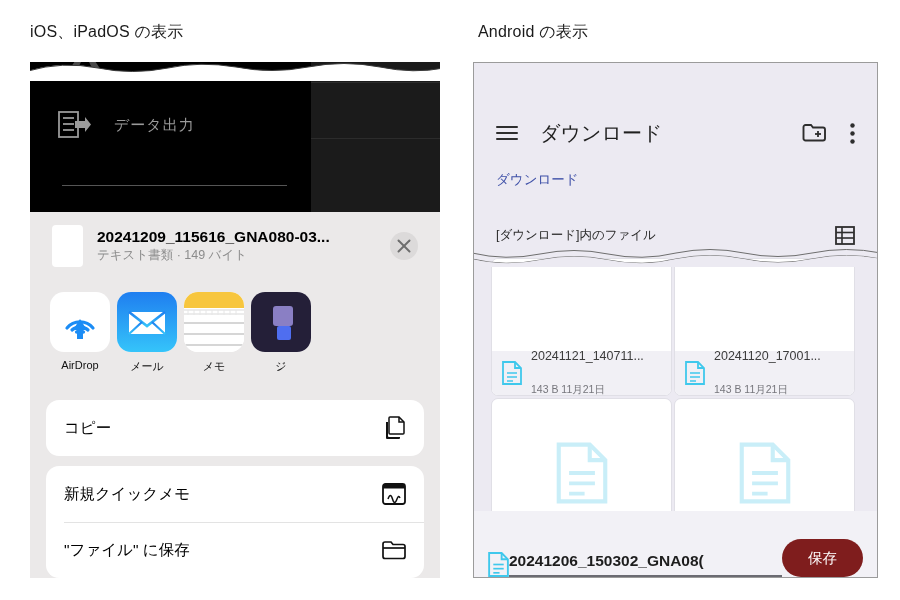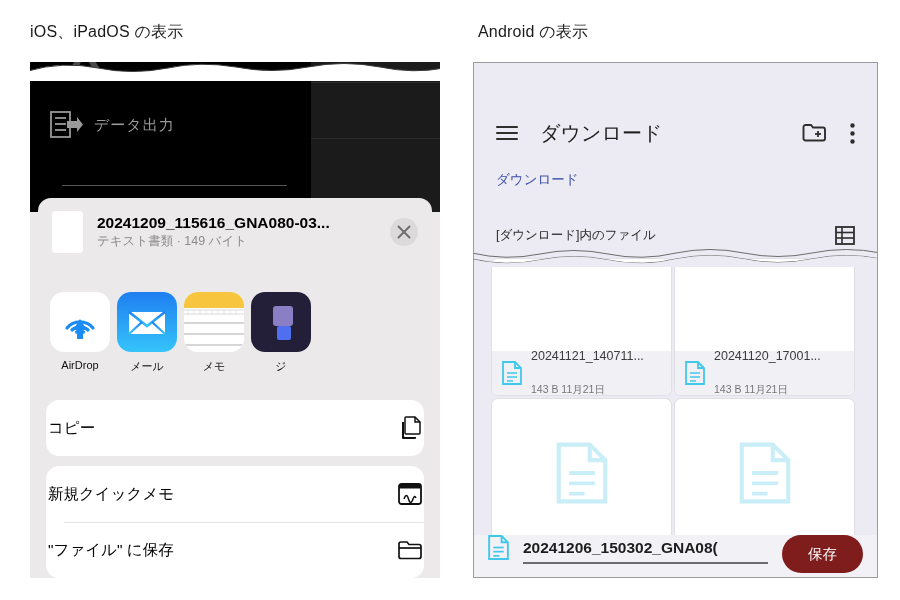--- a/index.html
+++ b/index.html
@@ -42,34 +42,34 @@
   }
   .ios-dark-right .seam {
     position: absolute; left: 0; width: 129px; height: 1px;
     background: #2c2c2c;
   }
   .ios-clip-icon {
     position: absolute; left: 33px; top: -8px;
     width: 52px; height: 30px;
   }
   .ios-export-row {
-    position: absolute; left: 20px; top: 48px;
-    display: flex; align-items: center; gap: 10px;
+    position: absolute; left: 28px; top: 48px;
+    display: flex; align-items: center; gap: 22px;
   }
   .ios-export-row .lbl {
     font-size: 15px; color: #9a9a9a; letter-spacing: 1px;
   }
   .ios-dark-rule {
     position: absolute; left: 32px; top: 123px;
     width: 225px; height: 1px; background: #555;
   }
 
   
   .ios-filecard {
-    position: absolute; left: 8px; top: 136px;
+    position: absolute; left: 8px; top: 150px;
     width: 394px; height: 68px;
     background: #ebe9e9;
     border-radius: 13px 13px 0 0;
     display: flex; align-items: center;
     padding: 0 14px;
   }
   .ios-thumb {
     width: 31px; height: 42px; background: #ffffff;
     border-radius: 4px; flex: none;
   }
@@ -109,21 +109,21 @@
 
   
   .ios-group {
     position: absolute; left: 16px;
     width: 378px; background: #fff; border-radius: 13px;
   }
   #ios-group-1 { top: 338px; height: 56px; }
   #ios-group-2 { top: 404px; height: 112px; }
   .ios-row {
     height: 56px; display: flex; align-items: center;
-    padding: 0 2px; position: relative;
+    padding: 0 18px; position: relative;
   }
   .ios-row + .ios-row::before {
     content: ""; position: absolute; left: 18px; right: 0; top: 0;
     height: 1px; background: #e3e3e3;
   }
   .ios-row .rl { flex: 1; font-size: 15.5px; color: #000; }
 
   
   .and-panel {
     position: absolute; left: 473px; top: 62px;
@@ -174,23 +174,23 @@
     height: 44px; background: #f1f0f5;
     display: flex; align-items: center; gap: 9px; padding: 0 10px;
   }
   .and-card .fmeta { min-width: 0; }
   .and-card .fname {
     font-size: 12.5px; color: #3c3c3c; white-space: nowrap; overflow: hidden;
   }
   .and-card .fsub { font-size: 10.5px; color: #76767c; margin-top: 20px; white-space: nowrap; }
 
   .and-bottombar {
-    position: absolute; left: 0; bottom: 0; width: 100%; height: 42px;
+    position: absolute; left: 0; bottom: 0; width: 100%; height: 66px;
     background: #f2f1f6;
-    display: flex; align-items: flex-start; padding: 0 14px; gap: 14px;
+    display: flex; align-items: flex-end; padding: 0 14px; gap: 0;
   }
   .and-nameinput {
     flex: 1; min-width: 0;
     border-bottom: 2px solid #6b6b72;
     padding-bottom: 5px; margin-top: 4px;
   }
   .and-nameinput .v {
     font-size: 15.5px; color: #1d1d1d; font-weight: bold;
     white-space: nowrap; overflow: hidden;
   }

